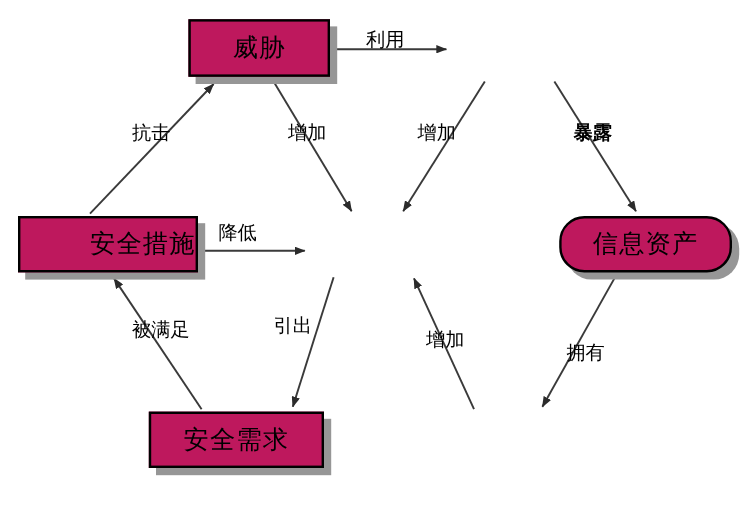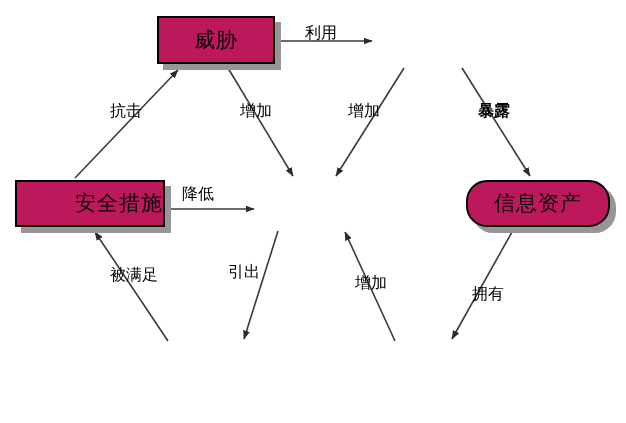--- a/index.html
+++ b/index.html
@@ -96,20 +96,23 @@
 
   <div class="node" style="left:15px; top:180px; width:150px; height:47px;justify-content:flex-end;">
     <span class="node-label">安全措施</span>
   </div>
 
 
   <div class="node" style="left:466px; top:180px; width:144px; height:47px;border-radius:21px;">
     <span class="node-label">信息资产</span>
   </div>
 
+  <div class="node" style="left:124px; top:343px; width:146px; height:47px;">
+    <span class="node-label">安全需求</span>
+  </div>
 
 
   <div class="edge-label" style="left:305px; top:25px;">利用</div>
 
   <div class="edge-label" style="left:110px; top:103px;">抗击</div>
 
   <div class="edge-label" style="left:240px; top:103px;">增加</div>
 
   <div class="edge-label" style="left:348px; top:103px;">增加</div>
 

